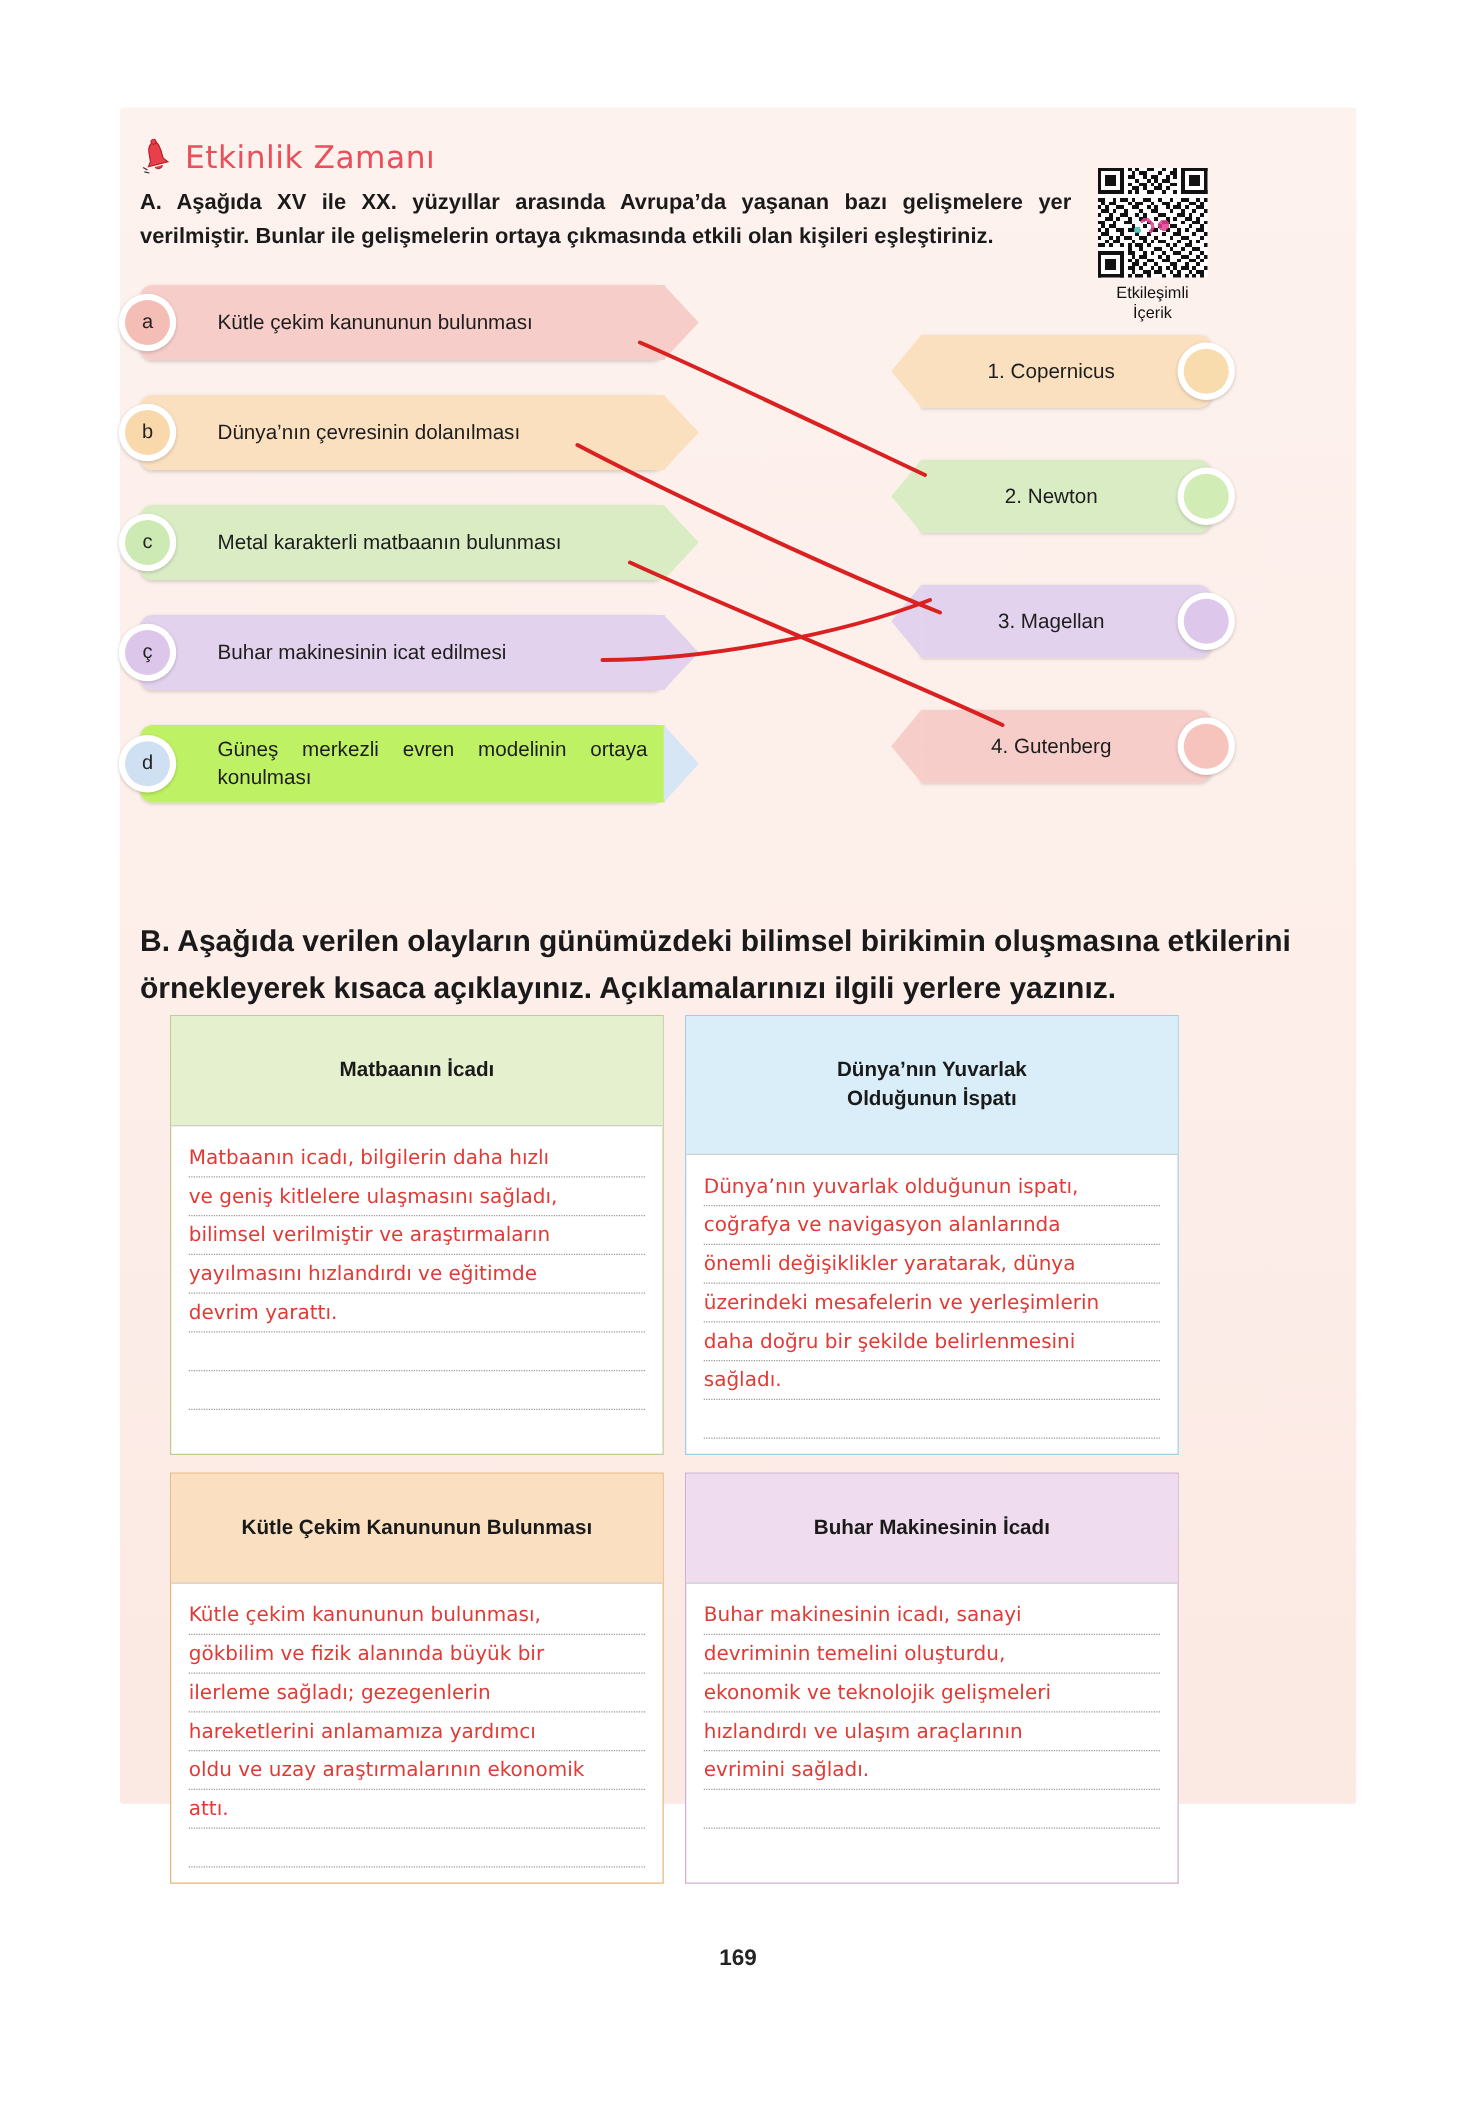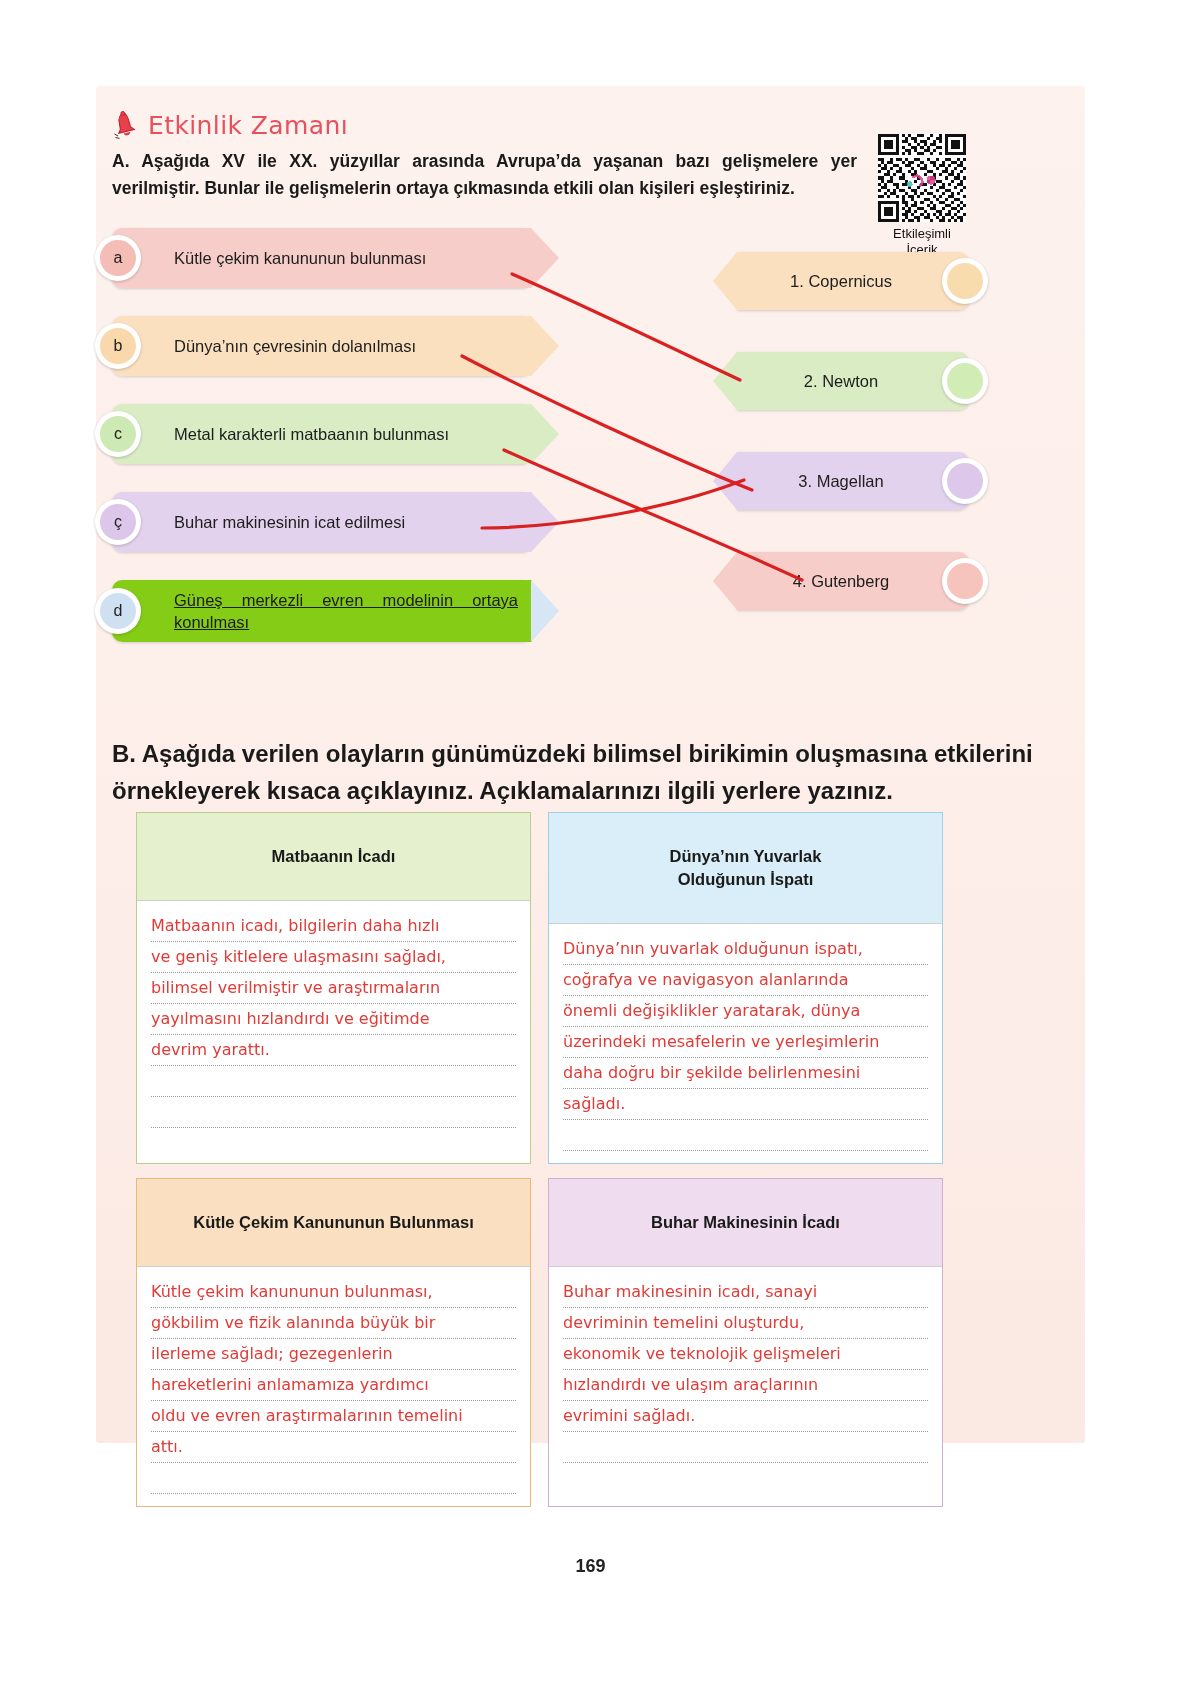--- a/index.html
+++ b/index.html
@@ -43,21 +43,21 @@
   .qr-code { width:88px; height:88px; display:block; }
   .qr-caption {
     margin-top:4px; text-align:center; font-size:13px; color:#111;
     line-height:1.25;
   }
 
   
   .match-area { position:absolute; left:112px; top:228px; width:860px; height:430px; }
 
   .left-col { position:absolute; left:0; top:0; width:420px; }
-  .right-col { position:absolute; left:625px; top:24px; width:232px;text-align:right; }
+  .right-col { position:absolute; left:625px; top:40px; width:232px;text-align:right; }
 
   .chip {
     position:relative;
     height:60px;
     margin-bottom:28px;
     display:flex; align-items:center;
     border-radius:10px;
     box-shadow:0 1px 3px rgba(0,0,0,.16);
   }
   .chip .body {
@@ -470,21 +470,21 @@
         </div>
         <div class="arrow" style="border-left:28px solid #e2d2ed;"></div>
         <div class="badge">
           <div class="inner" style="background:#dcc6ea;">
             <span>ç</span>
           </div>
         </div>
       </div>
 
       <div class="chip tall">
-        <div class="body two-line" style="background:#84cc16;text-decoration:underline;">
+        <div class="body two-line" style="background:#bef264;">
           <span>Güneş merkezli evren modelinin ortaya konulması</span>
         </div>
         <div class="arrow" style="border-left:28px solid #d7e6f5; border-top-width:31px; border-bottom-width:31px;"></div>
         <div class="badge">
           <div class="inner" style="background:#cfe0f3;">
             <span>d</span>
           </div>
         </div>
       </div>
     </div>
@@ -579,21 +579,21 @@
     </div>
 
     <div class="row-b">
       <div class="cardb card-orange">
         <div class="hd">Kütle Çekim Kanununun Bulunması</div>
         <div class="bd">
           <div class="wline">Kütle çekim kanununun bulunması,</div>
           <div class="wline">gökbilim ve fizik alanında büyük bir</div>
           <div class="wline">ilerleme sağladı; gezegenlerin</div>
           <div class="wline">hareketlerini anlamamıza yardımcı</div>
-          <div class="wline">oldu ve evren araştırmalarının temelini</div>
+          <div class="wline">oldu ve uzay araştırmalarının ekonomik</div>
           <div class="wline">attı.</div>
           <div class="wline"></div>
         </div>
       </div>
 
       <div class="cardb card-purple">
         <div class="hd">Buhar Makinesinin İcadı</div>
         <div class="bd">
           <div class="wline">Buhar makinesinin icadı, sanayi</div>
           <div class="wline">devriminin temelini oluşturdu,</div>

